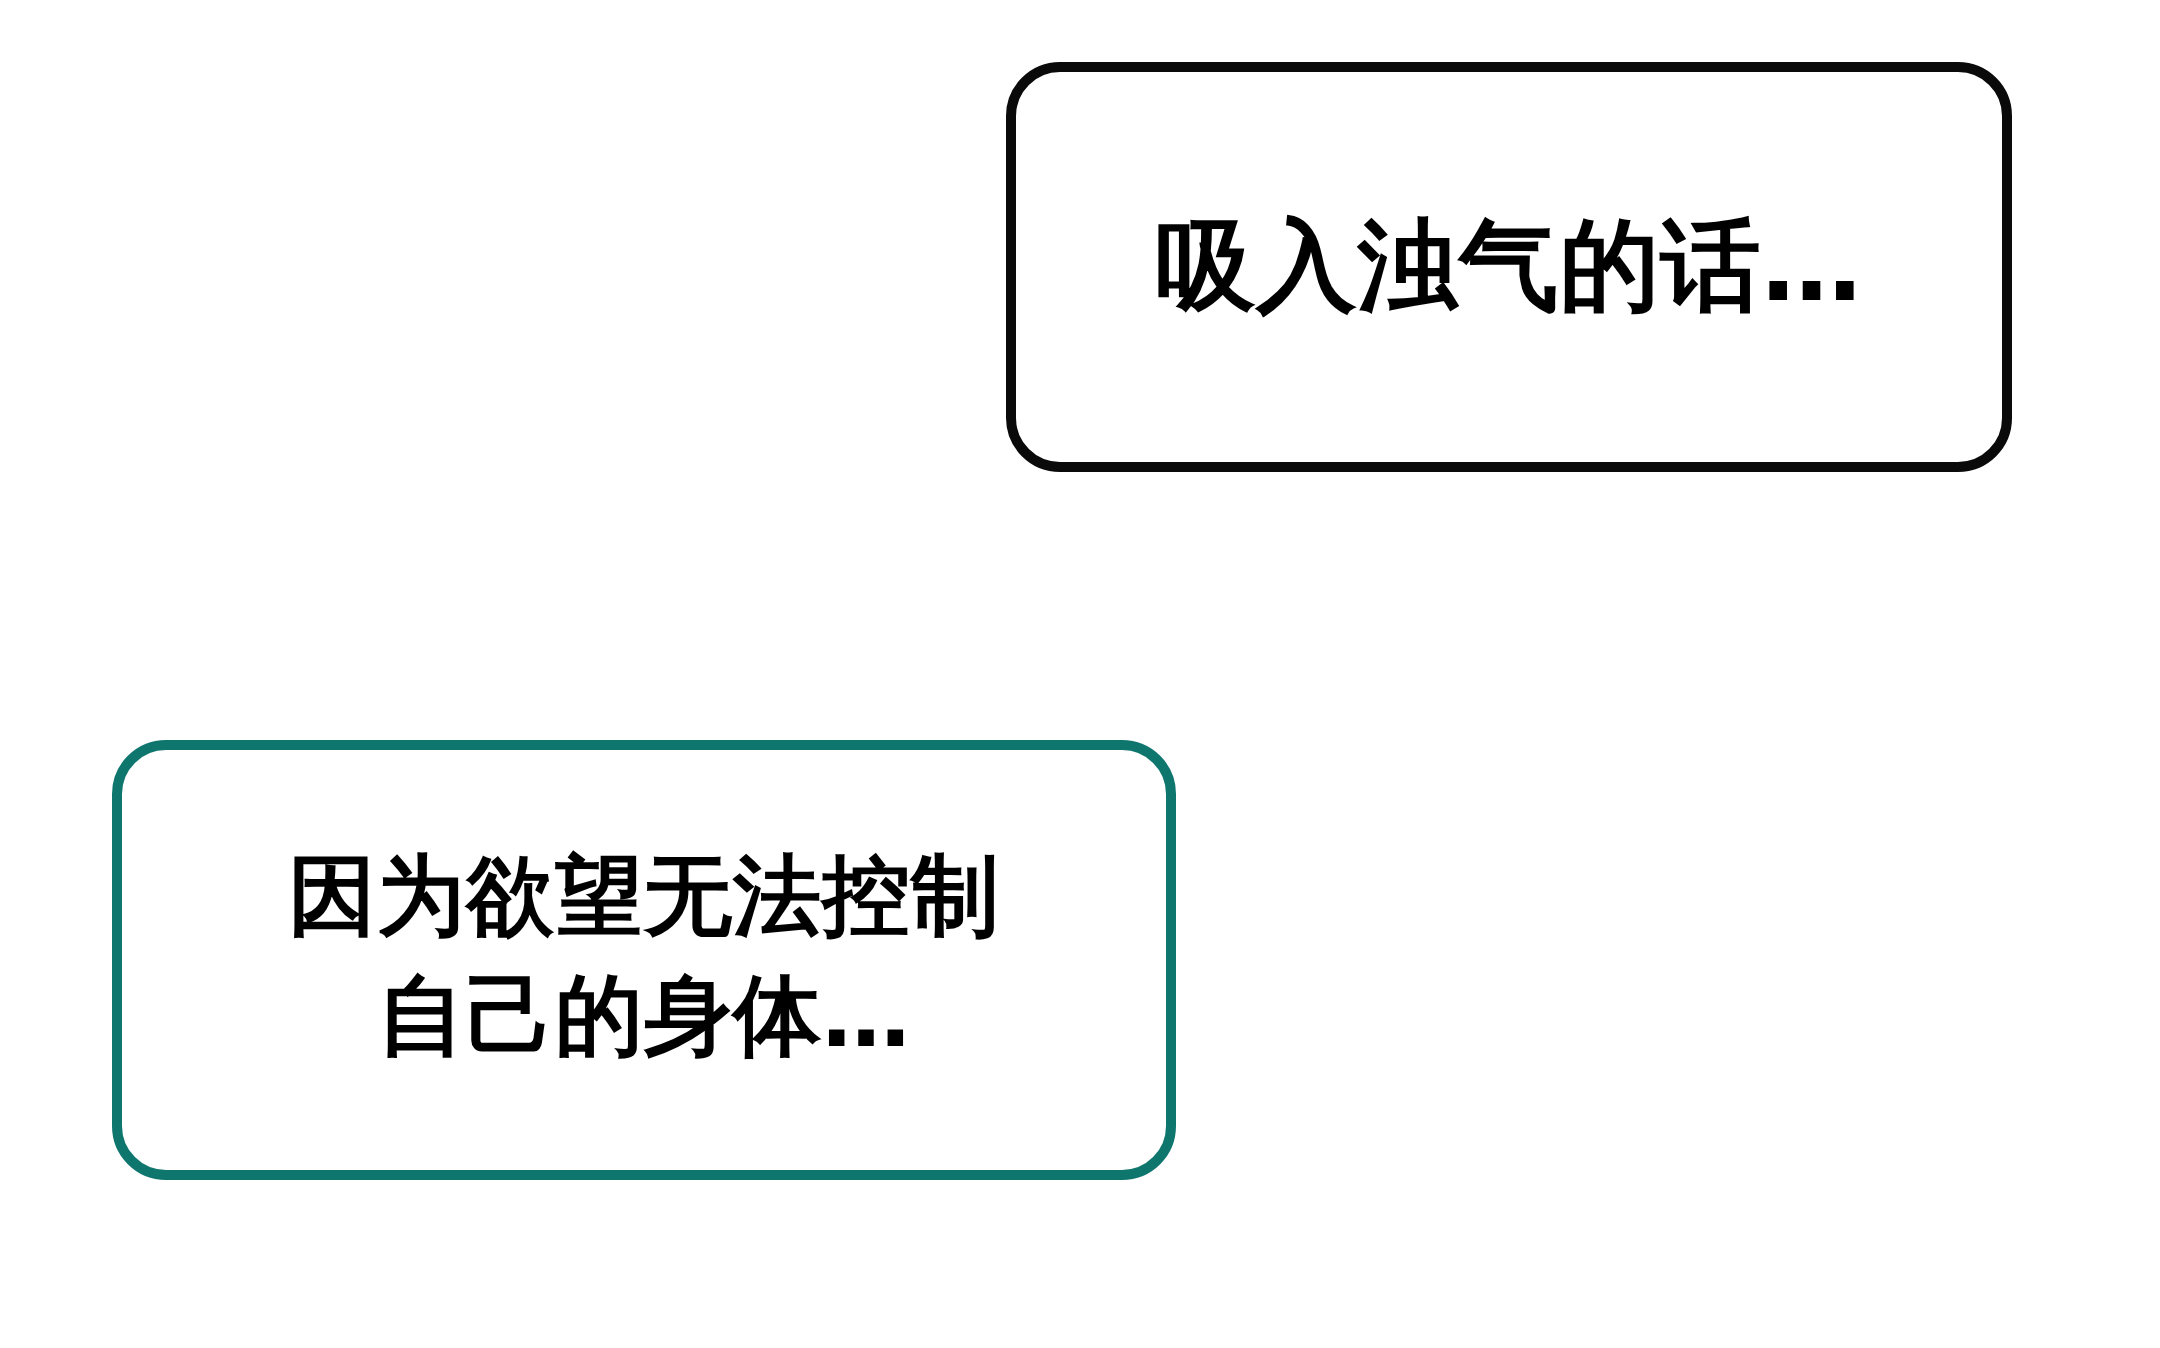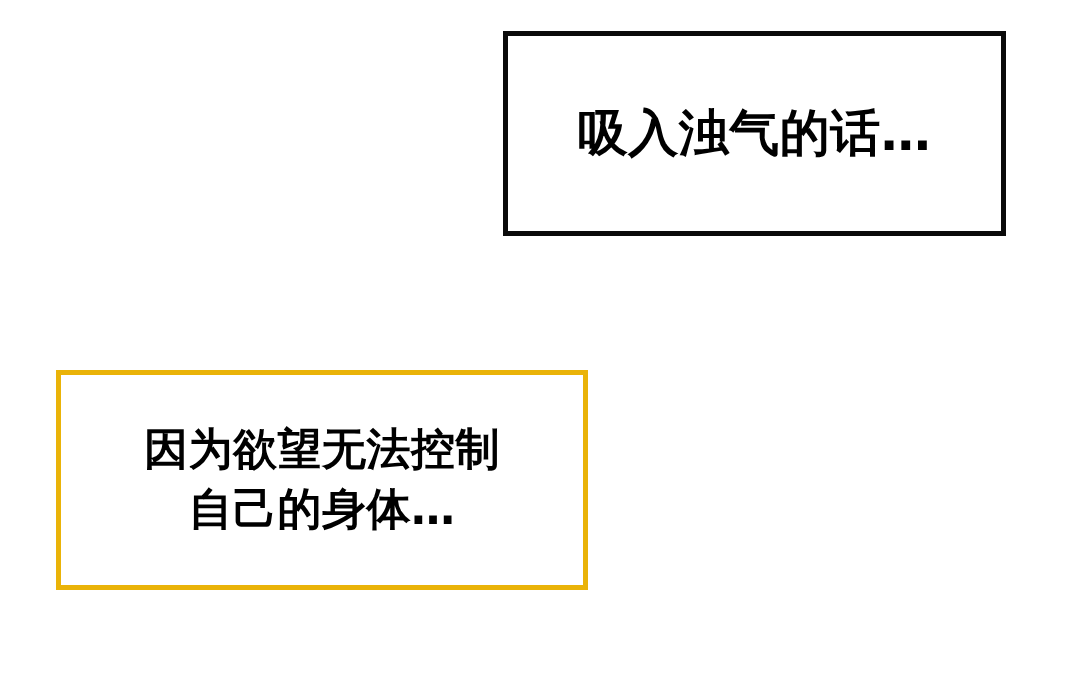--- a/index.html
+++ b/index.html
@@ -25,20 +25,21 @@
     background: #ffffff;
   }
 
   .speech-box {
     position: absolute;
     background: #ffffff;
     box-sizing: border-box;
     display: flex;
     align-items: center;
     justify-content: center;
+    border-radius: 27px;
   }
 
   .speech-box .text-block {
     text-align: center;
     color: #000000;
     font-weight: 700;
     letter-spacing: 0.5px;
     white-space: pre-line;
   }
 
@@ -55,21 +56,21 @@
     line-height: 62px;
     padding-bottom: 2px;
   }
 
   
   #speech-box-2 {
     left: 56px;
     top: 370px;
     width: 532px;
     height: 220px;
-    border: 5px solid #eab308;
+    border: 5px solid #0f766e;
   }
   #speech-box-2 .text-block {
     font-size: 44px;
     line-height: 60px;
     padding-bottom: 2px;
   }
 </style>
 </head>
 <body>
 

